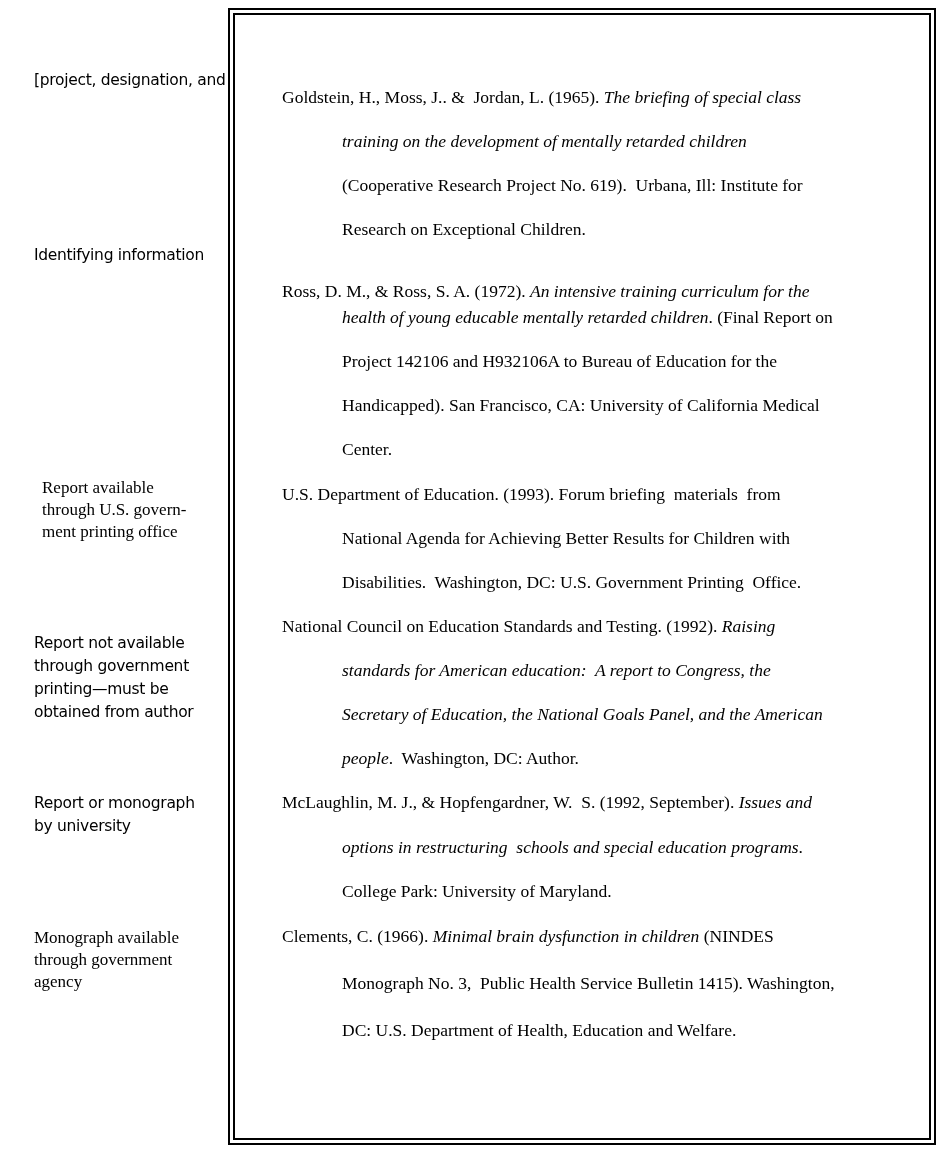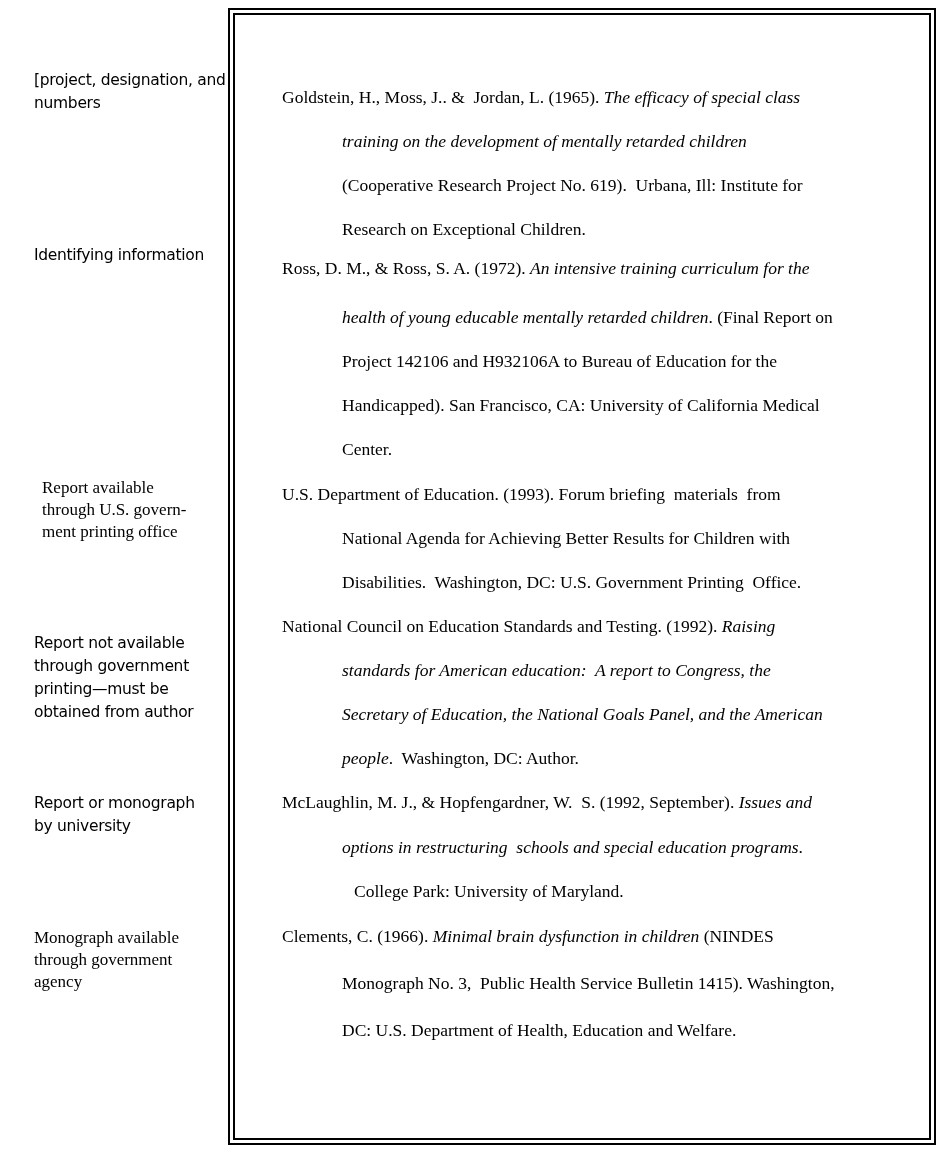--- a/index.html
+++ b/index.html
@@ -32,21 +32,20 @@
   }
   .ref-line.first { left: 282px; }
   .ref-line.cont { left: 342px; }
   .ref-line i { font-style: italic; }
 </style>
 </head>
 <body>
 
 <div class="annot sans" style="left:34px; top:69px; width:194px;">
   <span>[project, designation, and</span>
-  <span>numbers</span>
 </div>
 
 <div class="annot sans" style="left:34px; top:244px; width:194px;">
   <span>Identifying information</span>
 </div>
 
 <div class="annot serif" style="left:42px; top:477px; width:186px;">
   <span>Report available</span>
   <span>through U.S. govern-</span>
   <span>ment printing office</span>
@@ -68,46 +67,46 @@
   <span>Monograph available</span>
   <span>through government</span>
   <span>agency</span>
 </div>
 
 <div class="frame-outer"></div>
 <div class="frame-inner"></div>
 
 <div id="ref-list">
     <div>
-      <div class="ref-line first" style="top: 86px;"><span>Goldstein, H., Moss, J.. &amp;  Jordan, L. (1965). </span><i>The efficacy of special class</i></div>
+      <div class="ref-line first" style="top: 86px;"><span>Goldstein, H., Moss, J.. &amp;  Jordan, L. (1965). </span><i>The briefing of special class</i></div>
       <div class="ref-line cont" style="top: 130px;"><i>training on the development of mentally retarded children</i></div>
       <div class="ref-line cont" style="top: 174px;"><span>(Cooperative Research Project No. 619).  Urbana, Ill: Institute for</span></div>
       <div class="ref-line cont" style="top: 218px;"><span>Research on Exceptional Children.</span></div>
     </div>
     <div>
-      <div class="ref-line first" style="top: 257px;"><span>Ross, D. M., &amp; Ross, S. A. (1972). </span><i>An intensive training curriculum for the</i></div>
+      <div class="ref-line first" style="top: 280px;"><span>Ross, D. M., &amp; Ross, S. A. (1972). </span><i>An intensive training curriculum for the</i></div>
       <div class="ref-line cont" style="top: 306px;"><i>health of young educable mentally retarded children</i><span>. (Final Report on</span></div>
       <div class="ref-line cont" style="top: 350px;"><span>Project 142106 and H932106A to Bureau of Education for the</span></div>
       <div class="ref-line cont" style="top: 394px;"><span>Handicapped). San Francisco, CA: University of California Medical</span></div>
       <div class="ref-line cont" style="top: 438px;"><span>Center.</span></div>
     </div>
     <div>
       <div class="ref-line first" style="top: 483px;"><span>U.S. Department of Education. (1993). Forum briefing  materials  from</span></div>
       <div class="ref-line cont" style="top: 527px;"><span>National Agenda for Achieving Better Results for Children with</span></div>
       <div class="ref-line cont" style="top: 571px;"><span>Disabilities.  Washington, DC: U.S. Government Printing  Office.</span></div>
     </div>
     <div>
       <div class="ref-line first" style="top: 615px;"><span>National Council on Education Standards and Testing. (1992). </span><i>Raising</i></div>
       <div class="ref-line cont" style="top: 659px;"><i>standards for American education:  A report to Congress, the</i></div>
       <div class="ref-line cont" style="top: 703px;"><i>Secretary of Education, the National Goals Panel, and the American</i></div>
       <div class="ref-line cont" style="top: 747px;"><i>people</i><span>.  Washington, DC: Author.</span></div>
     </div>
     <div>
       <div class="ref-line first" style="top: 791px;"><span>McLaughlin, M. J., &amp; Hopfengardner, W.  S. (1992, September). </span><i>Issues and</i></div>
       <div class="ref-line cont" style="top: 835.5px;"><i>options in restructuring  schools and special education programs</i><span>.</span></div>
-      <div class="ref-line cont" style="top: 880px; margin-left: 12px;"><span>College Park: University of Maryland.</span></div>
+      <div class="ref-line cont" style="top: 880px;"><span>College Park: University of Maryland.</span></div>
     </div>
     <div>
       <div class="ref-line first" style="top: 925px;"><span>Clements, C. (1966). </span><i>Minimal brain dysfunction in children</i><span> (NINDES</span></div>
       <div class="ref-line cont" style="top: 972px;"><span>Monograph No. 3,  Public Health Service Bulletin 1415). Washington,</span></div>
       <div class="ref-line cont" style="top: 1019px;"><span>DC: U.S. Department of Health, Education and Welfare.</span></div>
     </div>
   </div>
 
 </body></html>

